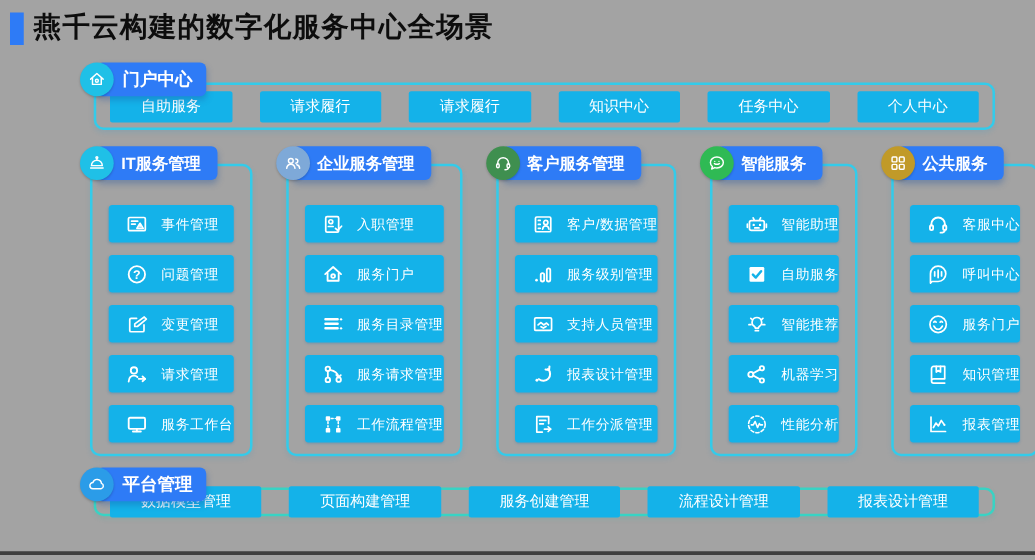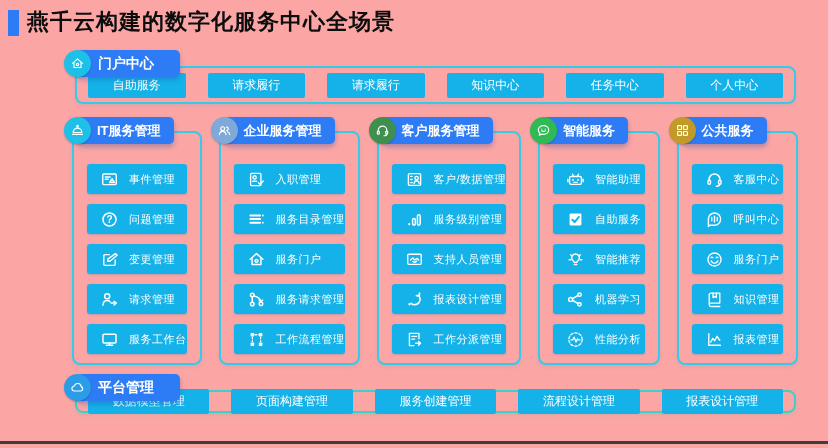--- a/index.html
+++ b/index.html
@@ -1,44 +1,44 @@
 <!DOCTYPE html>
 <html><head>
 <meta charset="utf-8">
 <style>
   html,body{margin:0;padding:0;background:#fff;}
-  .stage{position:relative;width:828px;height:448px;background:#fca5a5;overflow:hidden;
+  .stage{position:relative;width:828px;height:448px;background:#a3a3a3;overflow:hidden;
          font-family:"Liberation Sans",sans-serif;}
   .accent-bar{position:absolute;left:8px;top:10px;width:11px;height:26px;background:#2e7bf6;}
   .page-title{position:absolute;left:27px;top:7px;font-size:22px;font-weight:bold;color:#0d0d0d;letter-spacing:1px;}
 
   
   .portal-box{position:absolute;left:75px;top:66px;width:721px;height:38px;box-sizing:border-box;
               border:2px solid #33cbea;border-radius:8px;box-shadow:0 2px 4px rgba(0,160,220,.12);}
   .platform-box{position:absolute;left:75px;top:390px;width:721px;height:23px;box-sizing:border-box;
               border:2px solid #38d3c4;border-radius:8px;box-shadow:0 2px 4px rgba(0,190,170,.15);}
   .btn-row{display:flex;gap:22px;padding:6px 11px;align-items:center;height:100%;box-sizing:border-box;}
   .flat-btn{flex:1;height:25px;background:#14b2e9;color:#fff;font-size:12px;border-radius:2px;
             display:flex;align-items:center;justify-content:center;white-space:nowrap;}
 
   
   .badge{position:absolute;display:flex;align-items:center;height:27px;z-index:5;}
   .badge-ic{width:27px;height:27px;border-radius:50%;flex:none;display:flex;align-items:center;
             justify-content:center;z-index:2;color:#fff;box-shadow:0 1px 2px rgba(0,0,0,.2);}
   .badge-ic svg{width:15px;height:15px;}
-  .badge-pill{height:27px;line-height:27px;margin-left:-14px;padding:0 26px 0 21px;border-radius:5px;
+  .badge-pill{height:27px;line-height:27px;margin-left:-14px;padding:0 11px 0 21px;border-radius:5px;
               background:#2e7bf6;color:#fff;font-weight:bold;font-size:14px;white-space:nowrap;
               box-shadow:0 3px 5px rgba(30,80,160,.35);}
   .portal-badge{left:-13px;top:-18px;}
   .platform-badge{left:-13px;top:-18px;}
   .col-badge{top:-16px;left:-10px;}
   .col-badge .badge-pill{font-size:13px;padding:0 13px 0 20px;}
 
   
-  .cols{position:absolute;left:72px;top:131px;width:726px;display:flex;gap:17px;}
+  .cols{position:absolute;left:72px;top:131px;width:726px;display:flex;gap:27px;}
   .col{flex:1;height:234px;box-sizing:border-box;border:2px solid #33cbea;border-radius:8px;
        position:relative;display:flex;flex-direction:column;gap:10px;padding-top:31px;
        box-shadow:0 2px 4px rgba(0,160,220,.12);}
   .item{height:30px;margin:0 13px;background:#14b2e9;border-radius:3px;display:flex;
         align-items:center;padding-left:13px;color:#fff;box-shadow:0 1px 2px rgba(0,120,190,.25);}
   .item .ic{width:19px;height:19px;flex:none;color:#fff;}
   .item-label{font-size:11px;margin-left:10px;white-space:nowrap;letter-spacing:.5px;}
 
   .bottom-bar{position:absolute;left:0;top:441px;width:828px;height:3px;background:#3f3f3f;}
   .iconlib{position:absolute;width:0;height:0;overflow:hidden;}
@@ -288,29 +288,29 @@
         <span class="badge-pill">企业服务管理</span>
       </div>
       <div class="item">
         <svg class="ic">
             <use href="#i-id-card-check"></use>
           </svg>
         <span class="item-label">入职管理</span>
       </div>
       <div class="item">
         <svg class="ic">
+            <use href="#i-home"></use>
+          </svg>
+        <span class="item-label">服务门户</span>
+      </div>
+      <div class="item">
+        <svg class="ic">
             <use href="#i-list"></use>
           </svg>
         <span class="item-label">服务目录管理</span>
-      </div>
-      <div class="item">
-        <svg class="ic">
-            <use href="#i-home"></use>
-          </svg>
-        <span class="item-label">服务门户</span>
       </div>
       <div class="item">
         <svg class="ic">
             <use href="#i-branch"></use>
           </svg>
         <span class="item-label">服务请求管理</span>
       </div>
       <div class="item">
         <svg class="ic">
             <use href="#i-flow-nodes"></use>

